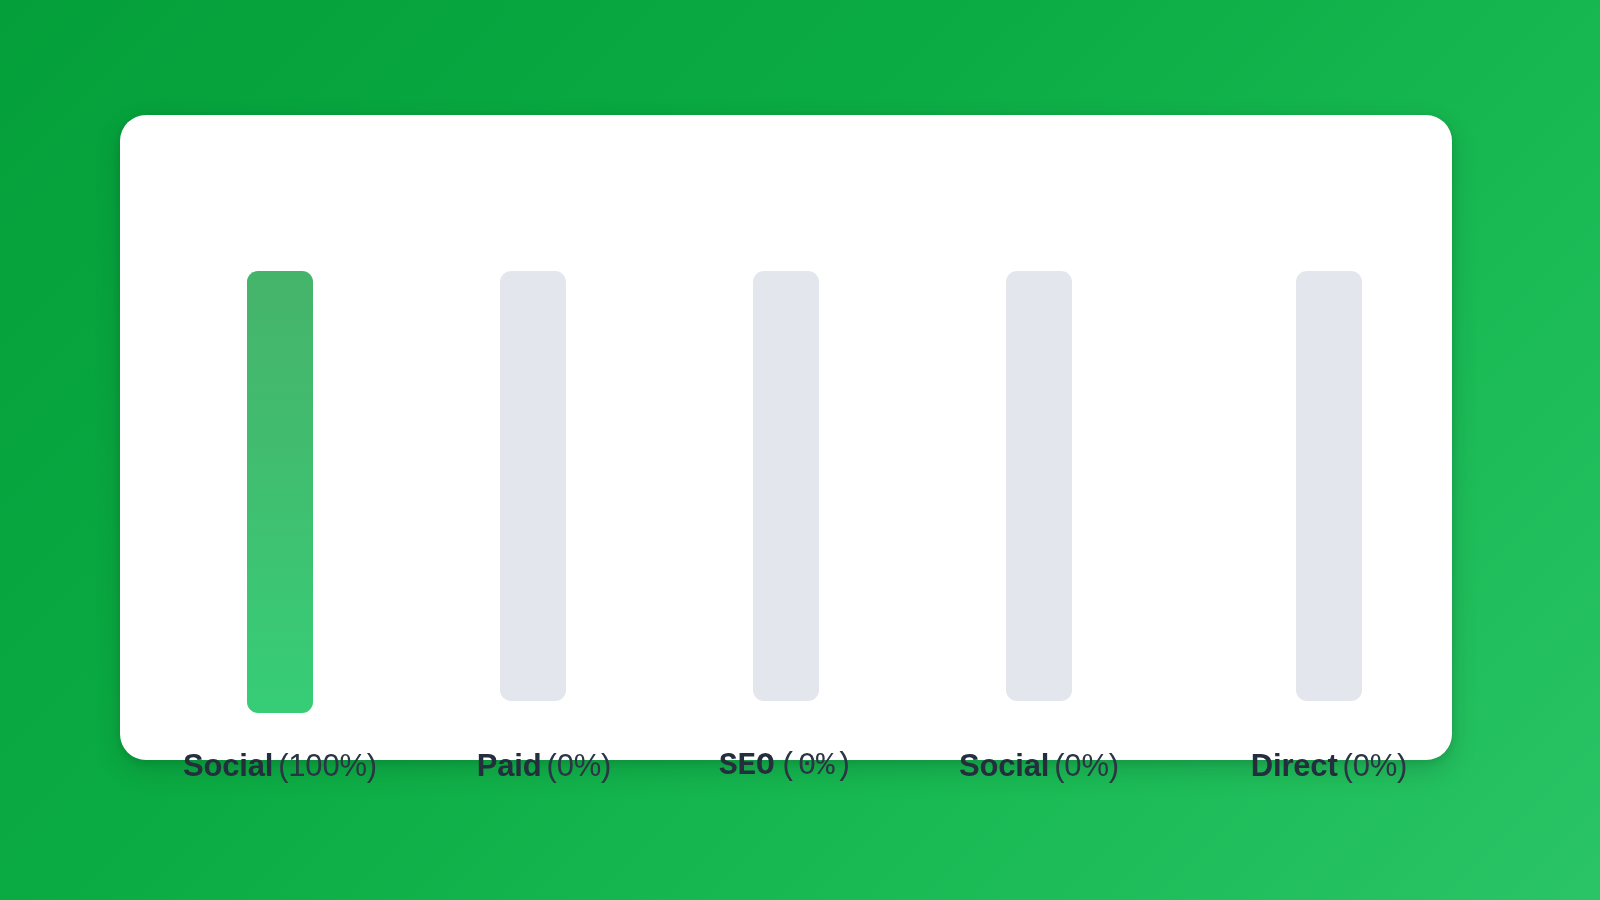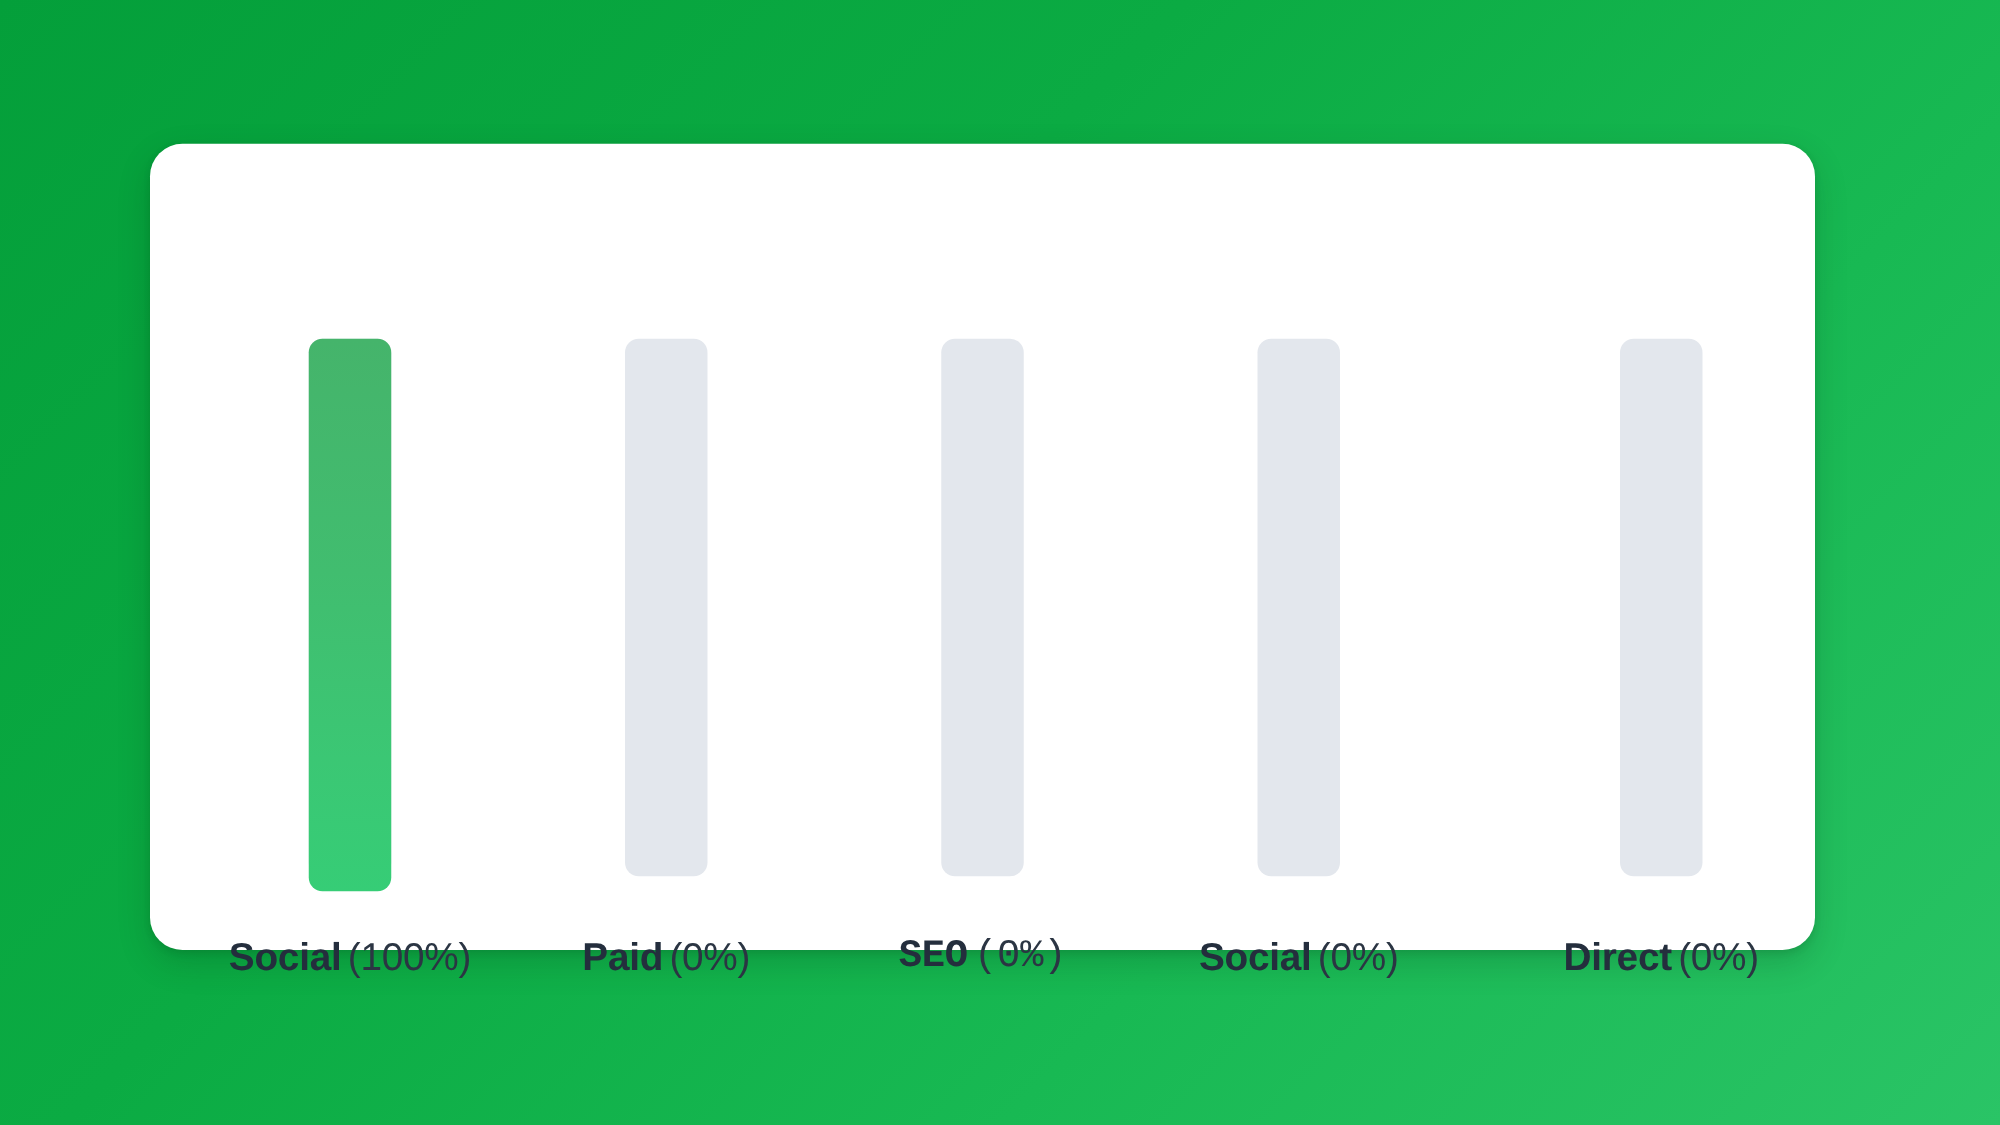--- a/index.html
+++ b/index.html
@@ -97,21 +97,21 @@
 
       <div class="bar-group" style="left:127px;">
         <div class="bar-track">
           <div class="bar-fill" style="height:442px;"></div>
         </div>
         <div class="bar-label">
           <span>Social</span><span class="pct">(100%)</span>
         </div>
       </div>
 
-      <div class="bar-group" style="left:380px;">
+      <div class="bar-group" style="left:380px;padding-left:22px;">
         <div class="bar-track">
           <div class="bar-fill" style="height:0px;"></div>
         </div>
         <div class="bar-label">
           <span>Paid</span><span class="pct">(0%)</span>
         </div>
       </div>
 
       <div class="bar-group" style="left:633px;font-family:Liberation Mono, monospace;">
         <div class="bar-track">

